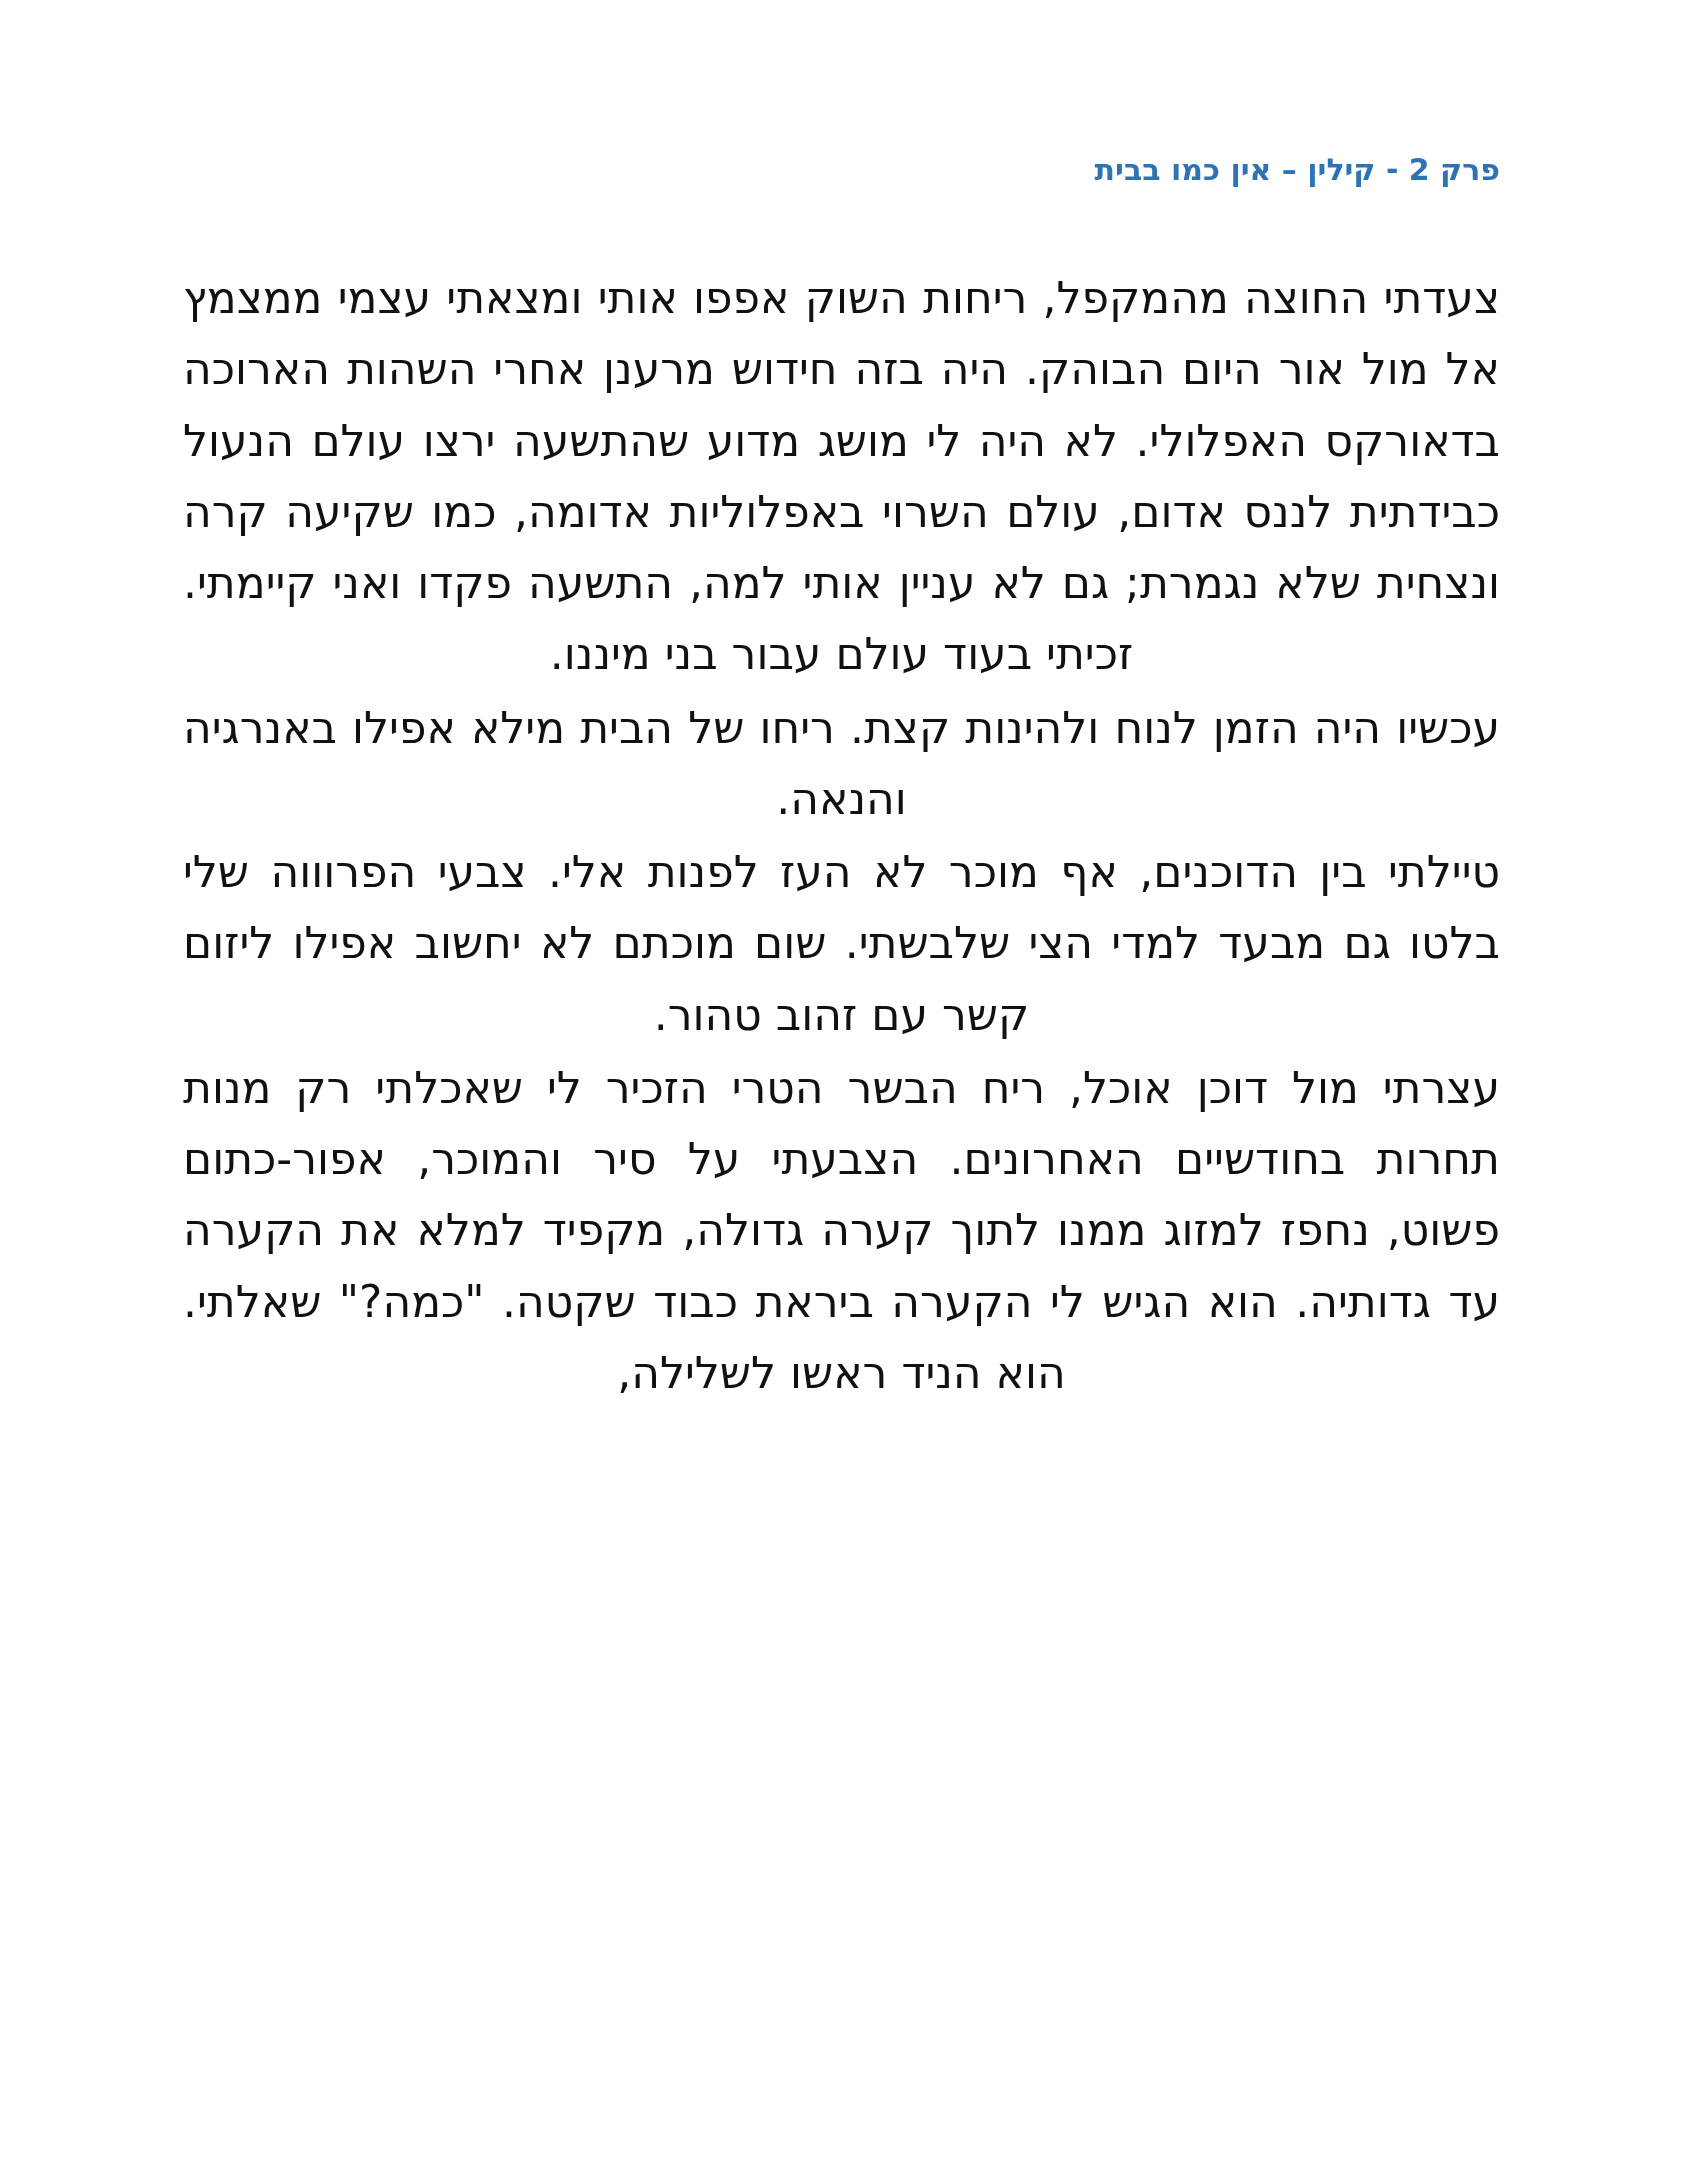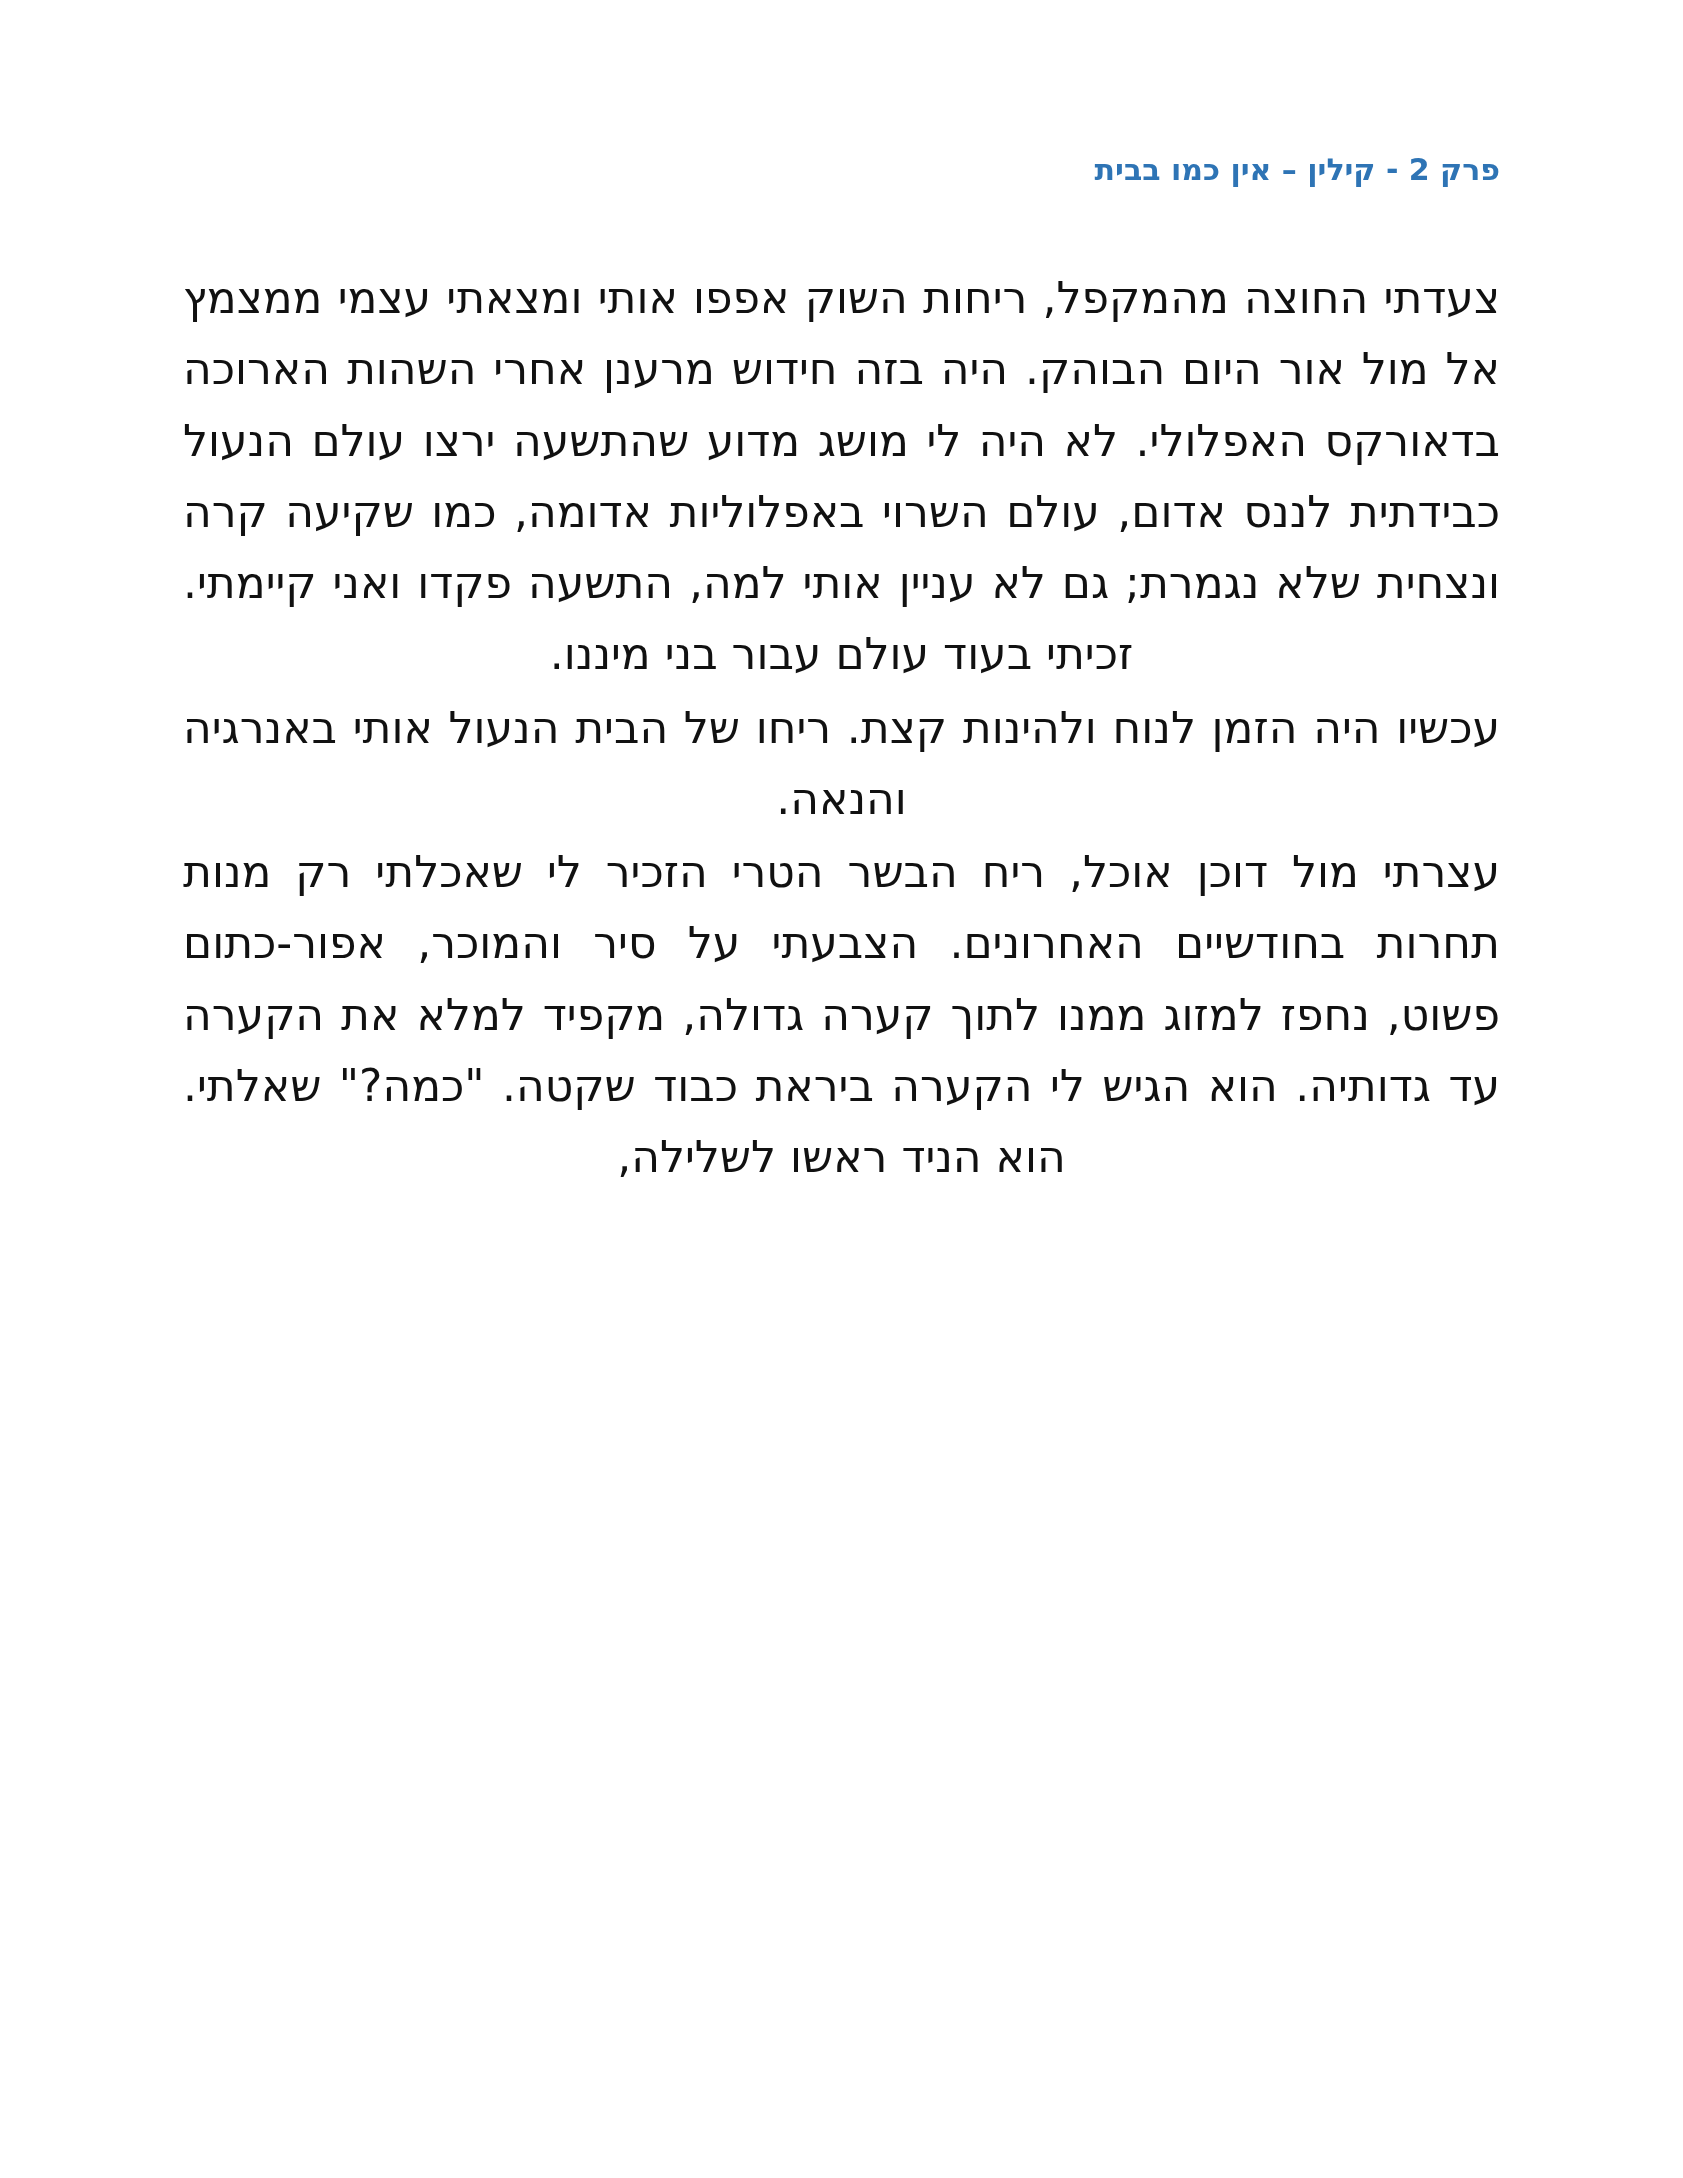--- a/index.html
+++ b/index.html
@@ -52,18 +52,19 @@
 </style>
 </head>
 <body>
 
 <div class="page">
 
   <h1 class="chapter-heading">פרק 2 - קילין – אין כמו בבית</h1>
 
   <div class="body-text">
     <p class="para first">צעדתי החוצה מהמקפל, ריחות השוק אפפו אותי ומצאתי עצמי ממצמץ אל מול אור היום הבוהק. היה בזה חידוש מרענן אחרי השהות הארוכה בדאורקס האפלולי. לא היה לי מושג מדוע שהתשעה ירצו עולם הנעול כבידתית לננס אדום, עולם השרוי באפלוליות אדומה, כמו שקיעה קרה ונצחית שלא נגמרת; גם לא עניין אותי למה, התשעה פקדו ואני קיימתי. זכיתי בעוד עולם עבור בני מיננו.</p>
-    <p class="para">עכשיו היה הזמן לנוח ולהינות קצת. ריחו של הבית הנעול אותי באנרגיה והנאה.</p>
+    <p class="para">עכשיו היה הזמן לנוח ולהינות קצת. ריחו של הבית מילא אפילו באנרגיה והנאה.</p>
+    <p class="para">טיילתי בין הדוכנים, אף מוכר לא העז לפנות אלי. צבעי הפרוווה שלי בלטו גם מבעד למדי הצי שלבשתי. שום מוכתם לא יחשוב אפילו ליזום קשר עם זהוב טהור.</p>
     <p class="para">עצרתי מול דוכן אוכל, ריח הבשר הטרי הזכיר לי שאכלתי רק מנות תחרות בחודשיים האחרונים. הצבעתי על סיר והמוכר, אפור-כתום פשוט, נחפז למזוג ממנו לתוך קערה גדולה, מקפיד למלא את הקערה עד גדותיה. הוא הגיש לי הקערה ביראת כבוד שקטה. "כמה?" שאלתי. הוא הניד ראשו לשלילה,</p>
   </div>
 
 </div>
 
 
 </body></html>

